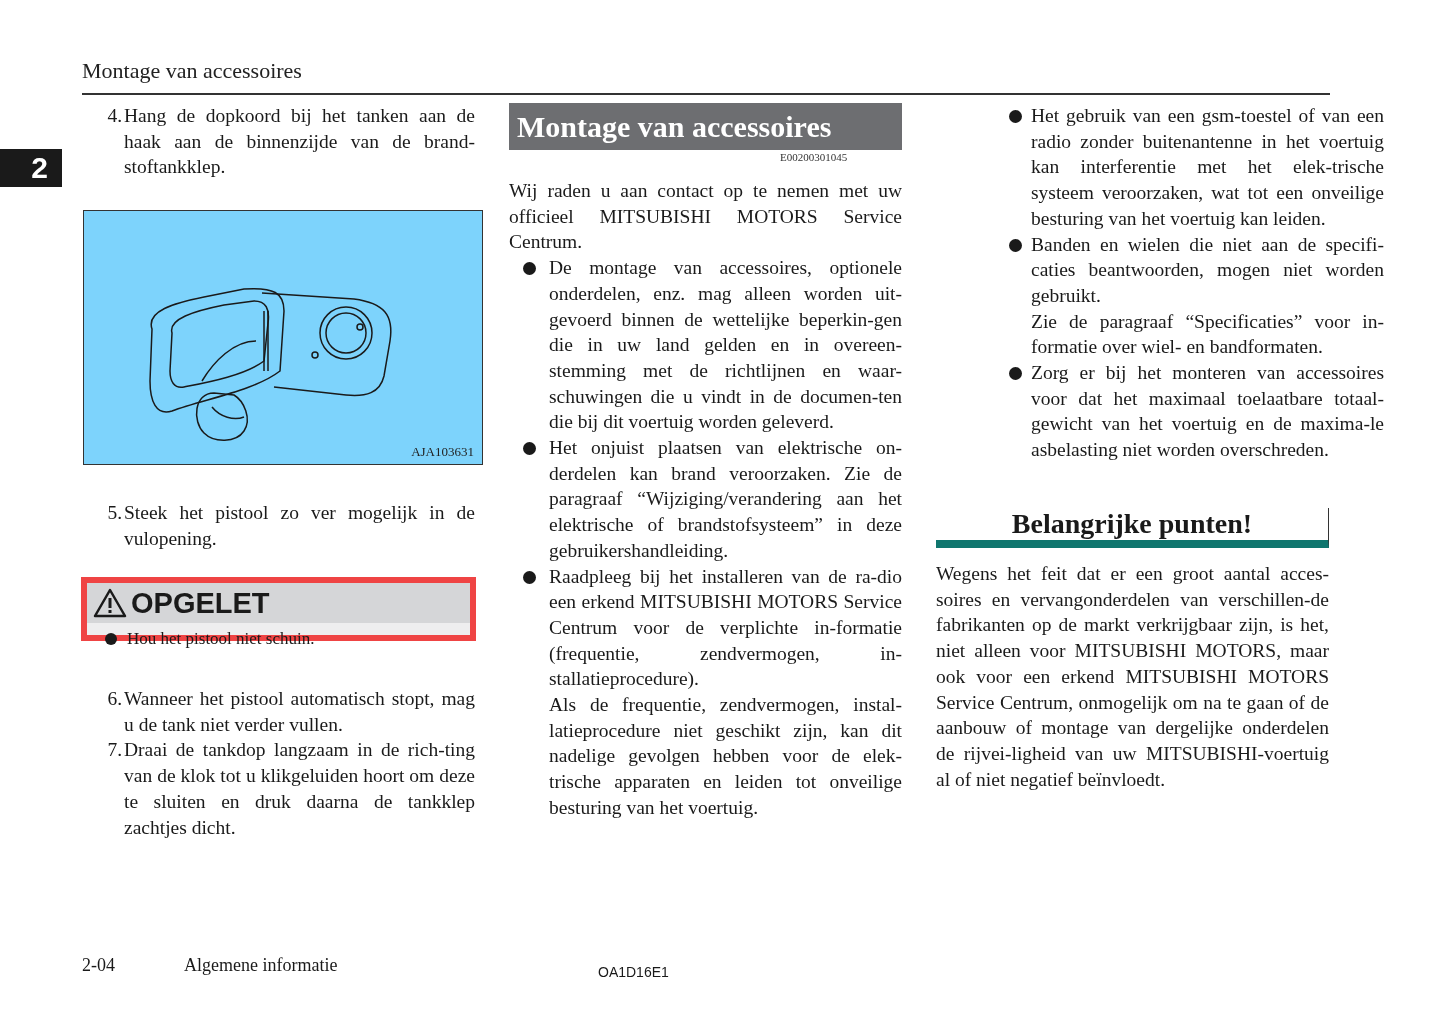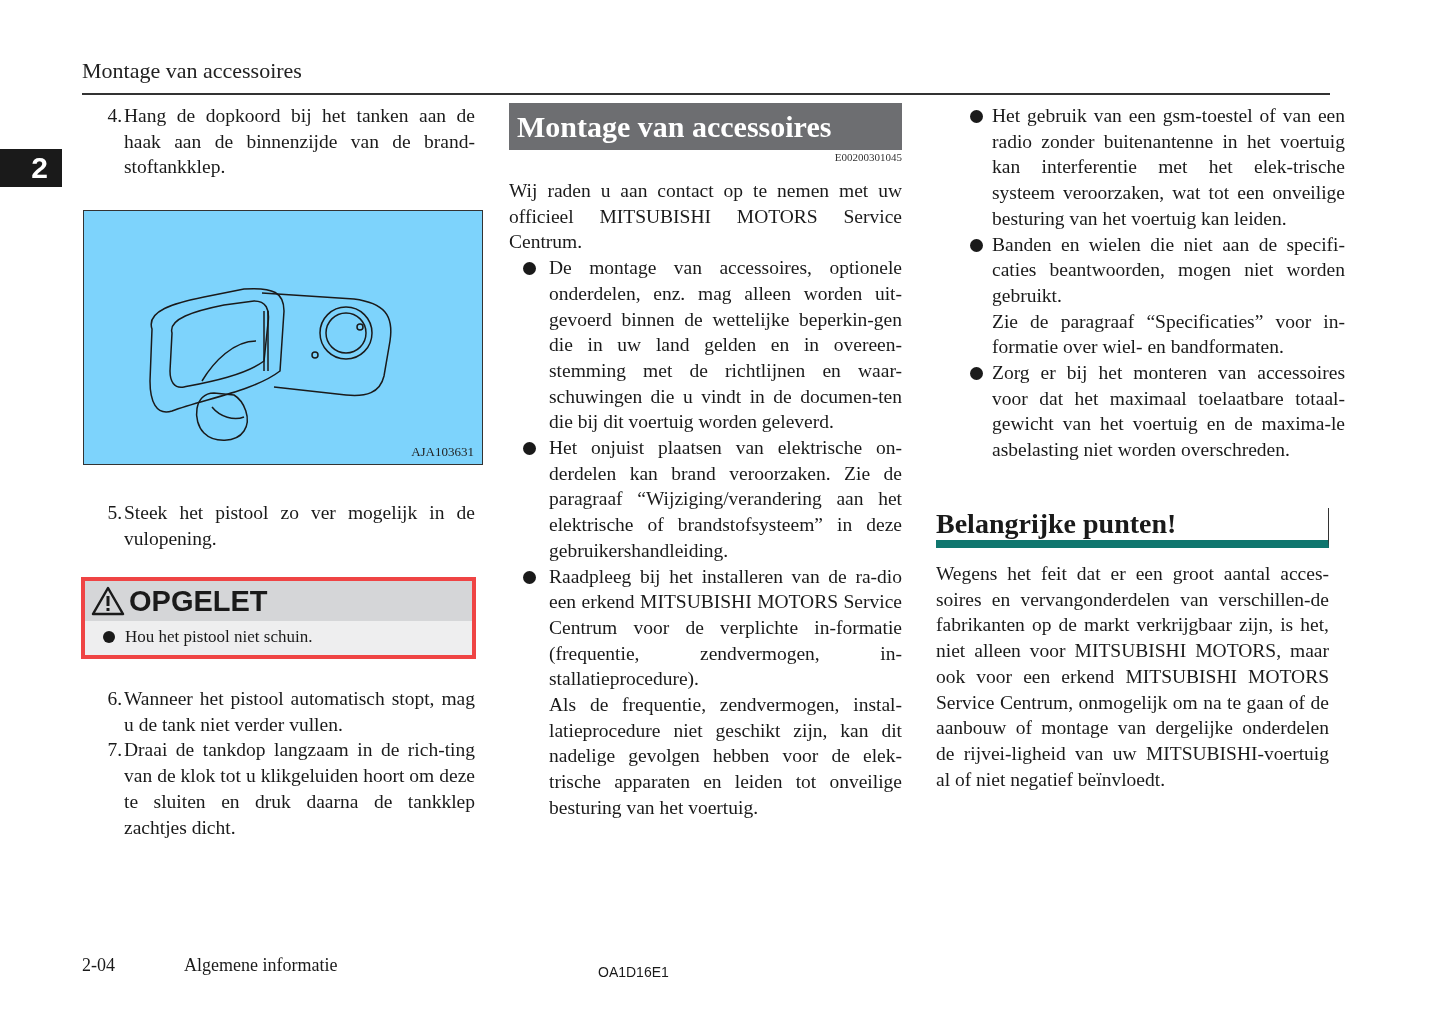--- a/index.html
+++ b/index.html
@@ -1,37 +1,37 @@
 <!DOCTYPE html>
 <html><head>
   <meta charset="utf-8">
   <style>
     html, body { margin:0; padding:0; background:#ffffff; }
     body { width:1445px; height:1026px; position:relative; overflow:hidden;
       font-family:"Liberation Serif", serif; color:#1a1a1a; }
-    .abs { position:absolute; }
+    .abs { position:absolute;text-align:center; }
     .running-head { left:82px; top:58px; font-size:22px; color:#222; }
     .head-rule { left:82px; top:93px; width:1248px; height:2px; background:#333; }
     .chapter-tab { left:0; top:149px; width:62px; height:38px; background:#1a1a1a; color:#fff;
       font-family:"Liberation Sans", sans-serif; font-weight:bold; font-size:30px;
       display:flex; align-items:center; justify-content:flex-end; padding-right:14px; box-sizing:border-box; }
     .col { font-size:19.5px; line-height:25.7px; text-align:justify; }
     .step { display:flex; }
     .step .num { width:40px; flex:none; text-align:right; padding-right:2px; }
     .step .txt { flex:1; }
     .figure { left:83px; top:210px; width:400px; height:255px; background:#7dd3fc; border:1.5px solid #333; box-sizing:border-box; }
     .figure .fig-id { position:absolute; right:8px; bottom:4px; font-size:13px; color:#222; }
-    .caution { left:81px; top:577px; width:395px; height:82px; border:4px solid #ef4444; box-sizing:border-box; background:#eeeeef; }
+    .caution { left:81px; top:577px; width:395px; height:64px; border:6px solid #ef4444; box-sizing:border-box; background:#eeeeef; }
     .caution .bar { height:40px; background:#d5d6d8; display:flex; align-items:center; padding-left:6px; }
     .caution .title { font-family:"Liberation Sans", sans-serif; font-weight:bold; font-size:29px; margin-left:4px; color:#1a1a1a; }
     .caution .body { font-size:17px; padding:6px 14px 0 18px; display:flex; align-items:center; }
     .dot { display:inline-block; width:13px; height:13px; border-radius:50%; background:#1a1a1a; flex:none; }
     .section-banner { left:509px; top:103px; width:393px; height:47px; background:#6d6e71; color:#fff;
       font-weight:bold; font-size:30px; display:flex; align-items:center; padding-left:8px; box-sizing:border-box; }
-    .section-code { left:780px; top:151px; width:122px; text-align:right; font-size:11px; color:#333; }
+    .section-code { left:780px; top:151px; width:122px; text-align:left; font-size:11px; color:#333; }
     .bullet { display:flex; }
     .bullet .b { width:40px; flex:none; display:flex; justify-content:center; padding-top:7px; }
     .bullet .txt { flex:1; }
     .sub-heading { left:936px; top:508px; width:393px; height:40px; border-bottom:8px solid #0f766e; border-right:1.5px solid #333;
       box-sizing:border-box; font-weight:bold; font-size:28px; line-height:32px; }
     .footer-page { left:82px; top:955px; font-size:18px; }
     .footer-section { left:184px; top:955px; font-size:18px; }
     .footer-code { left:598px; top:964px; font-size:14px; font-family:"Liberation Sans", sans-serif; }
   </style>
 </head>
@@ -119,21 +119,21 @@
   </div>
   <div class="bullet">
     <span class="b">
         <span class="dot"></span>
       </span>
     <span class="txt" style="white-space:pre-line;">Raadpleeg bij het installeren van de ra-dio een erkend MITSUBISHI MOTORS Service Centrum voor de verplichte in-formatie (frequentie, zendvermogen, in-stallatieprocedure).
 Als de frequentie, zendvermogen, instal-latieprocedure niet geschikt zijn, kan dit nadelige gevolgen hebben voor de elek-trische apparaten en leiden tot onveilige besturing van het voertuig.</span>
   </div>
 </div>
 
-<div class="abs col" style="left:952px; top:103px; width:393px;">
+<div class="abs col" style="left:991px; top:103px; width:393px;">
   <div class="bullet">
     <span class="b" style="width:40px;justify-content:flex-start;padding-left:18px;box-sizing:border-box;">
         <span class="dot"></span>
       </span>
     <span class="txt">Het gebruik van een gsm-toestel of van een radio zonder buitenantenne in het voertuig kan interferentie met het elek-trische systeem veroorzaken, wat tot een onveilige besturing van het voertuig kan leiden.</span>
   </div>
   <div class="bullet">
     <span class="b" style="width:40px;justify-content:flex-start;padding-left:18px;box-sizing:border-box;">
         <span class="dot"></span>
       </span>

